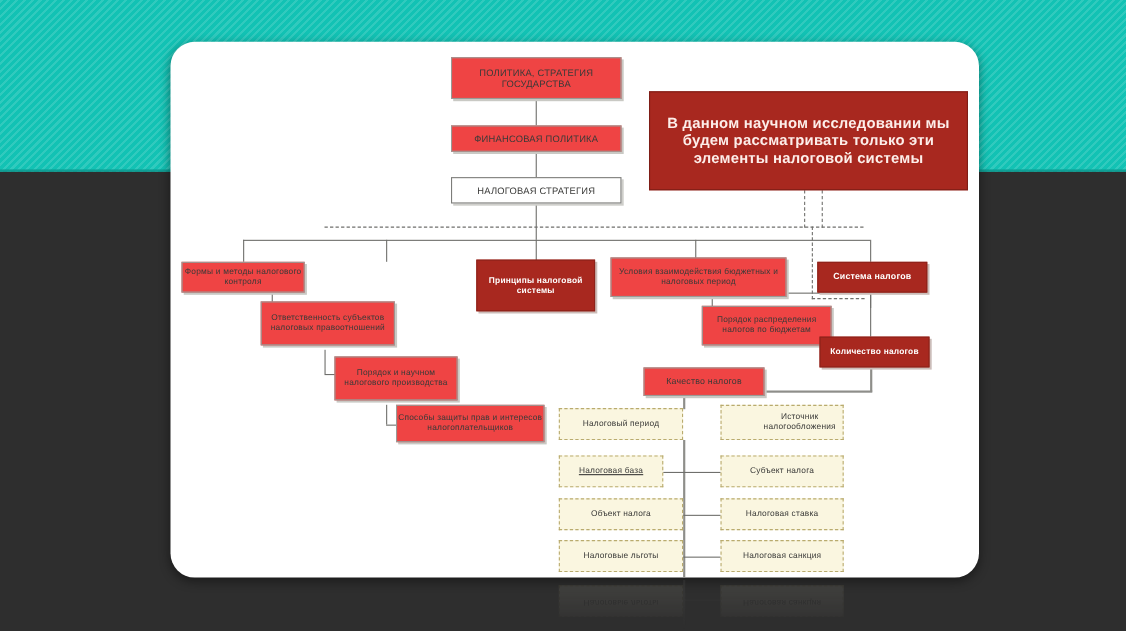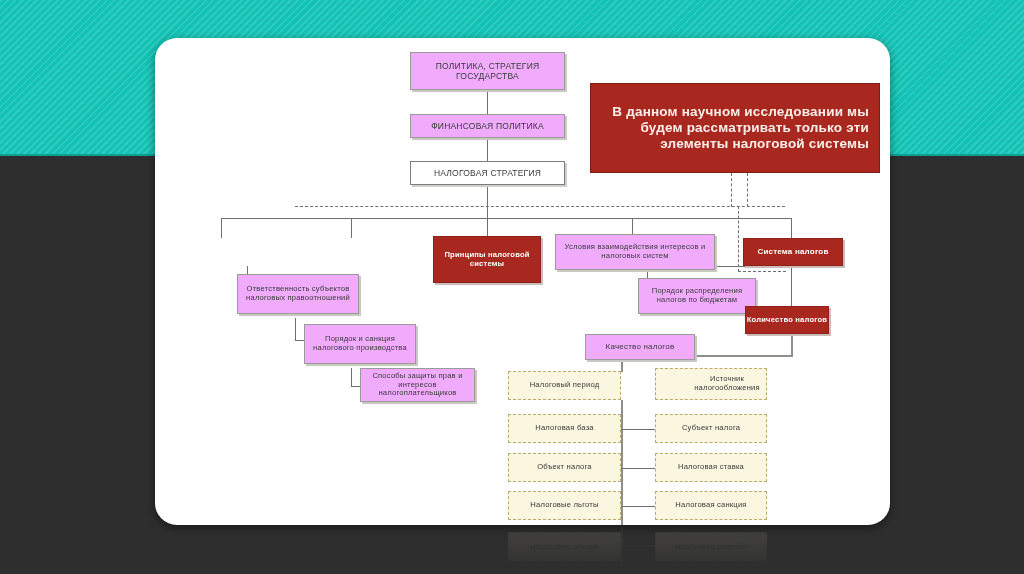--- a/index.html
+++ b/index.html
@@ -44,38 +44,37 @@
 
   
   .node{
     position:absolute;box-sizing:border-box;
     display:flex;align-items:center;justify-content:center;text-align:center;
     line-height:1.18;
     letter-spacing:.2px;
     z-index:5;
   }
   .cream{
-    background:#f0abfc;border:1px solid #9a9a96;color:#3a3a38;
+    background:#ef4444;border:1px solid #9a9a96;color:#3a3a38;
     box-shadow:2px 2px 0 0 #c9c9c4;
   }
   .white{
     background:#ffffff;border:1px solid #7d7d7a;color:#3a3a38;
     box-shadow:2px 2px 0 0 #cfcfcb;
   }
   .red{
     background:#a8281f;border:1px solid #8d221a;color:#ffffff;
     box-shadow:2px 2px 0 0 #cbbdb9;font-weight:bold;
   }
   .dashed{
     background:#faf6e0;border:1px dashed #b9ab6e;color:#3a3a38;
   }
   .callout{
     background:#a8281f;border:1px solid #7e1d16;color:#fdeeea;
     font-weight:bold;
-    text-align:right;
   }
 
   
   .ln{position:absolute;background:#6f6f6c;z-index:1;}
   .lnh{height:1px;}
   .lnv{width:1px;}
   .dsh-h{position:absolute;height:0;border-top:1px dashed #6f6f6c;z-index:2;}
   .dsh-v{position:absolute;width:0;border-left:1px dashed #6f6f6c;z-index:2;}
   .thick{background:#8e8e8a;}
 </style>
@@ -137,44 +136,45 @@
       <div class="ln lnh" style="left:430px;top:468px;width:72px;"></div>
 
       <div class="node cream" style="left:255px;top:14px;width:155px;height:38px;font-size:8.5px;">ПОЛИТИКА, СТРАТЕГИЯ ГОСУДАРСТВА</div>
 
       <div class="node cream" style="left:255px;top:76px;width:155px;height:24px;font-size:8.5px;">ФИНАНСОВАЯ ПОЛИТИКА</div>
 
       <div class="node white" style="left:255px;top:123px;width:155px;height:24px;font-size:8.5px;">НАЛОГОВАЯ СТРАТЕГИЯ</div>
 
       <div class="node callout" style="left:435px;top:45px;width:290px;height:90px;font-size:13.5px;padding:4px 10px;">В данном научном исследовании мы будем рассматривать только эти элементы налоговой системы</div>
 
+      <div class="node cream" style="left:10px;top:200px;width:112px;height:28px;font-size:7.6px;">Формы и методы налогового контроля</div>
 
 
       <div class="node red" style="left:278px;top:198px;width:108px;height:47px;font-size:7.6px;">Принципы налоговой системы</div>
 
-      <div class="node cream" style="left:400px;top:196px;width:160px;height:36px;font-size:7.6px;">Условия взаимодействия интересов и налоговых систем</div>
+      <div class="node cream" style="left:400px;top:196px;width:160px;height:36px;font-size:7.6px;">Условия взаимодействия бюджетных и налоговых период</div>
 
       <div class="node red" style="left:588px;top:200px;width:100px;height:28px;font-size:8px;">Система налогов</div>
 
       <div class="node cream" style="left:82px;top:236px;width:122px;height:40px;font-size:7.6px;">Ответственность субъектов налоговых правоотношений</div>
 
-      <div class="node cream" style="left:149px;top:286px;width:112px;height:40px;font-size:7.6px;">Порядок и санкция налогового производства</div>
+      <div class="node cream" style="left:149px;top:286px;width:112px;height:40px;font-size:7.6px;">Порядок и научном налогового производства</div>
 
-      <div class="node cream" style="left:205px;top:330px;width:115px;height:34px;font-size:7.6px;">Способы защиты прав и интересов налогоплательщиков</div>
+      <div class="node cream" style="left:205px;top:330px;width:135px;height:34px;font-size:7.6px;">Способы защиты прав и интересов налогоплательщиков</div>
 
       <div class="node cream" style="left:483px;top:240px;width:118px;height:36px;font-size:7.6px;">Порядок распределения налогов по бюджетам</div>
 
-      <div class="node red" style="left:590px;top:268px;width:84px;height:28px;font-size:7.6px;">Количество налогов</div>
+      <div class="node red" style="left:590px;top:268px;width:100px;height:28px;font-size:7.6px;">Количество налогов</div>
 
       <div class="node cream" style="left:430px;top:296px;width:110px;height:26px;font-size:8px;">Качество налогов</div>
 
       <div class="node dashed" style="left:353px;top:333px;width:113px;height:29px;font-size:7.6px;">Налоговый период</div>
       <div class="node dashed" style="left:500px;top:330px;width:112px;height:32px;font-size:7.6px;padding-left:32px;">Источник налогообложения</div>
 
-      <div class="node dashed" style="left:353px;top:376px;width:113px;height:29px;font-size:7.6px;">Налоговая база</div>
+      <div class="node dashed" style="left:353px;top:376px;width:95px;height:29px;font-size:7.6px;text-decoration:underline;">Налоговая база</div>
       <div class="node dashed" style="left:500px;top:376px;width:112px;height:29px;font-size:7.6px;">Субъект налога</div>
 
       <div class="node dashed" style="left:353px;top:415px;width:113px;height:29px;font-size:7.6px;">Объект налога</div>
       <div class="node dashed" style="left:500px;top:415px;width:112px;height:29px;font-size:7.6px;">Налоговая ставка</div>
 
       <div class="node dashed" style="left:353px;top:453px;width:113px;height:29px;font-size:7.6px;">Налоговые льготы</div>
       <div class="node dashed" style="left:500px;top:453px;width:112px;height:29px;font-size:7.6px;">Налоговая санкция</div>
 
     </div>
   </div>

